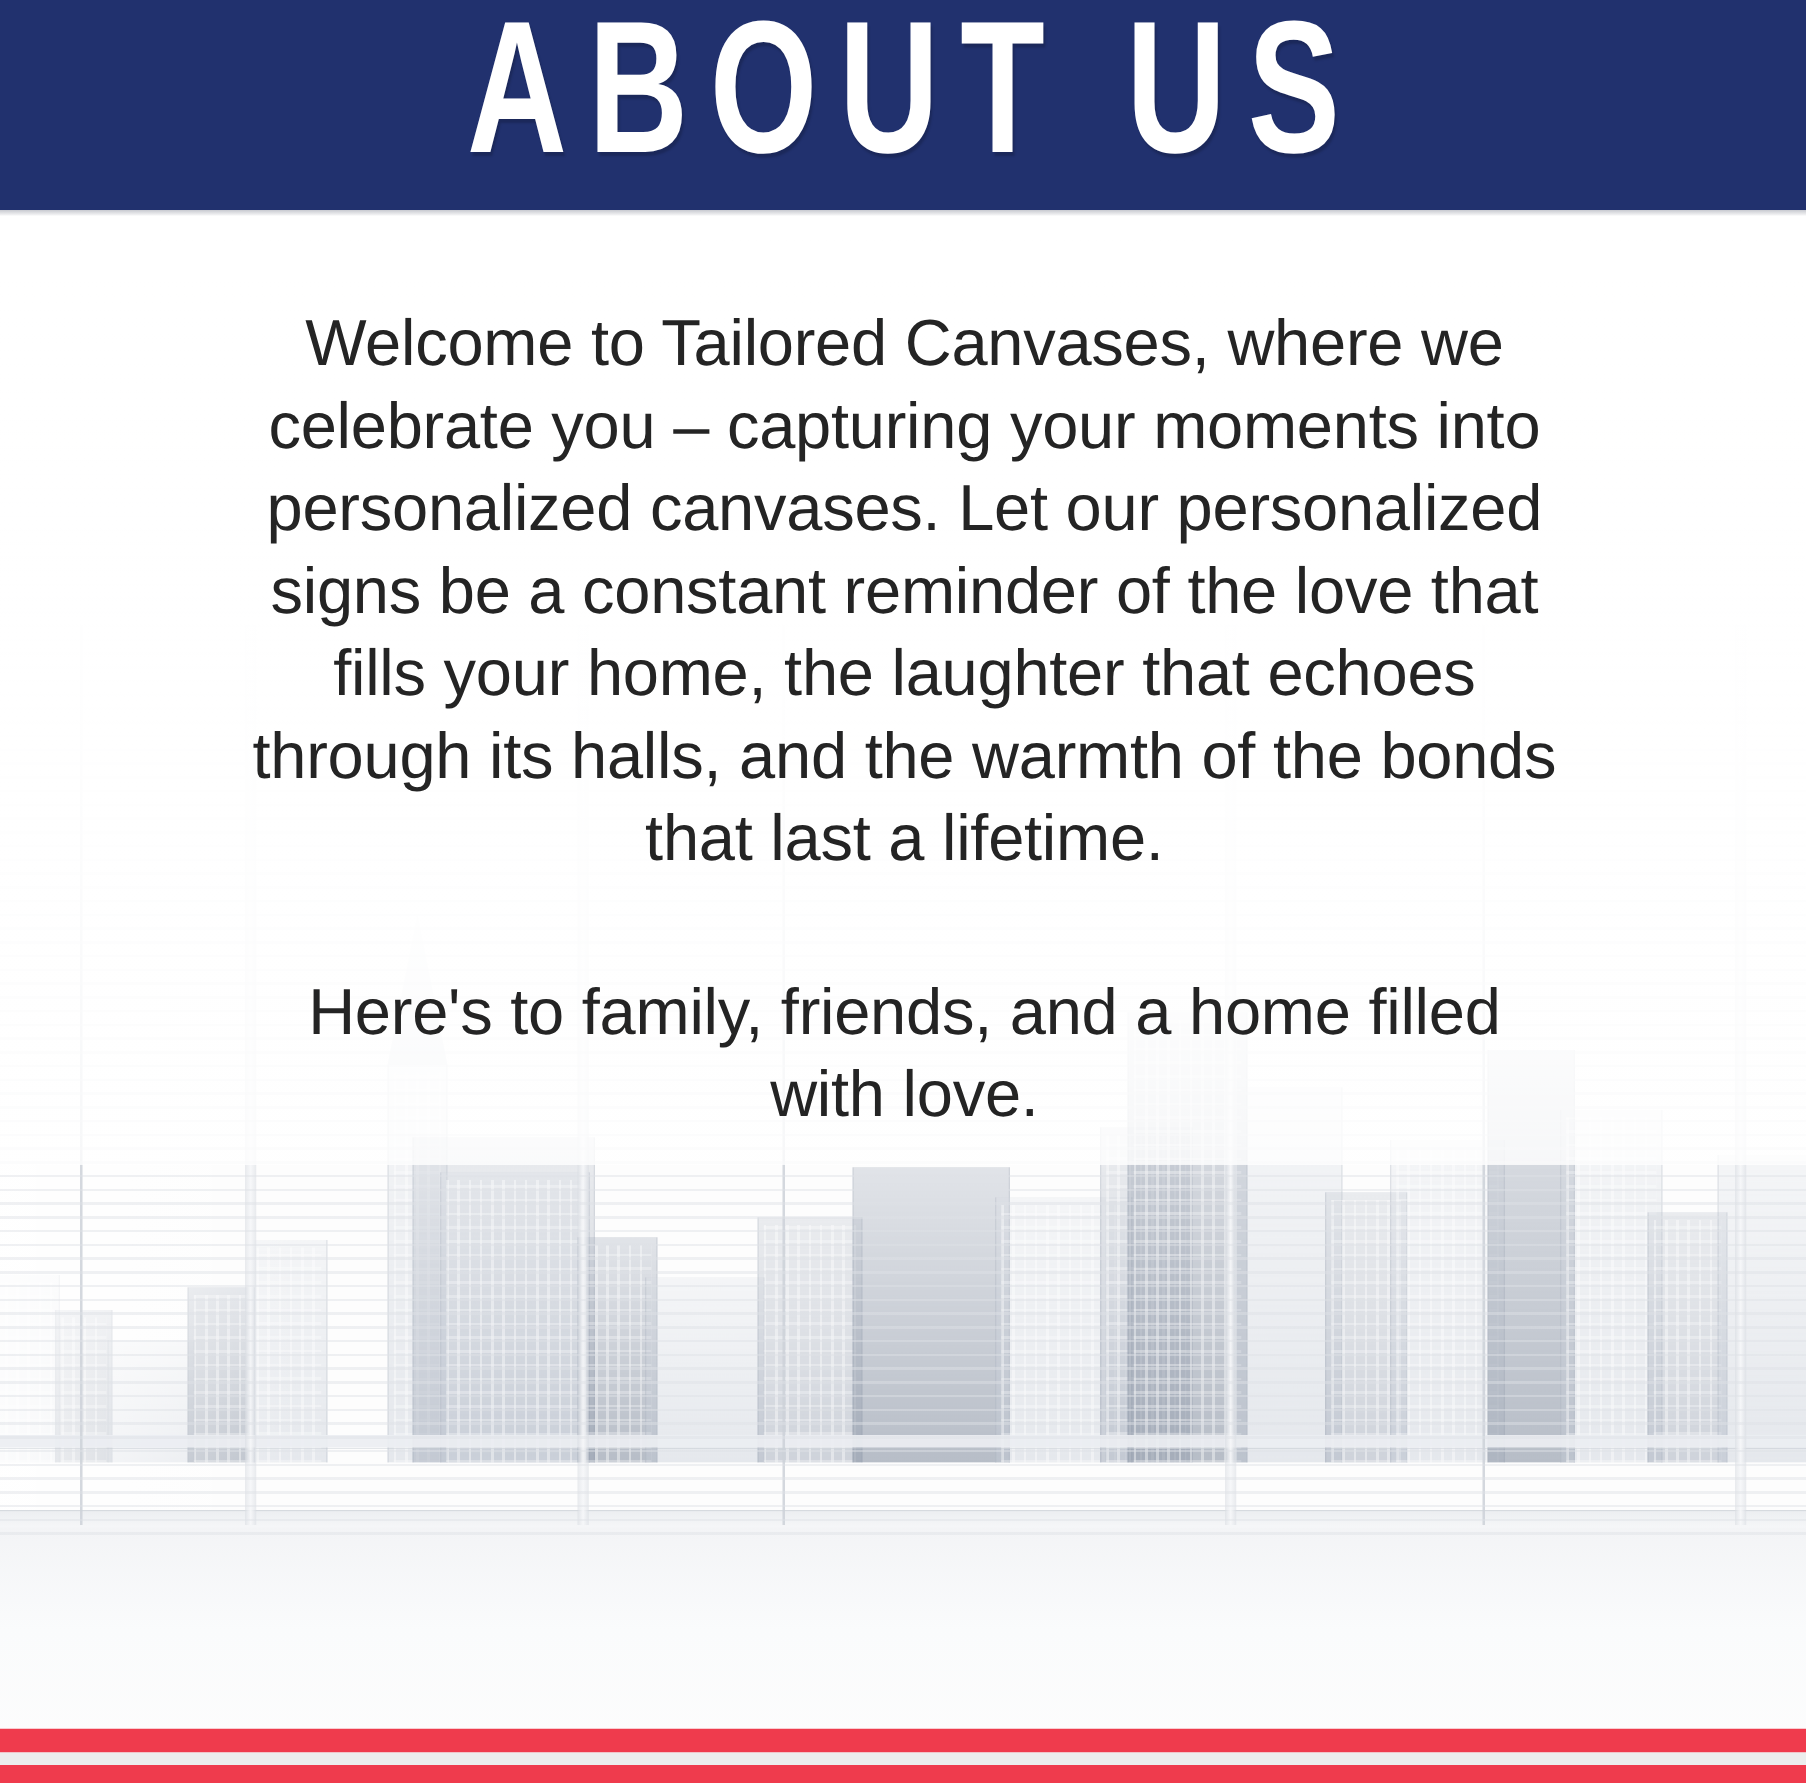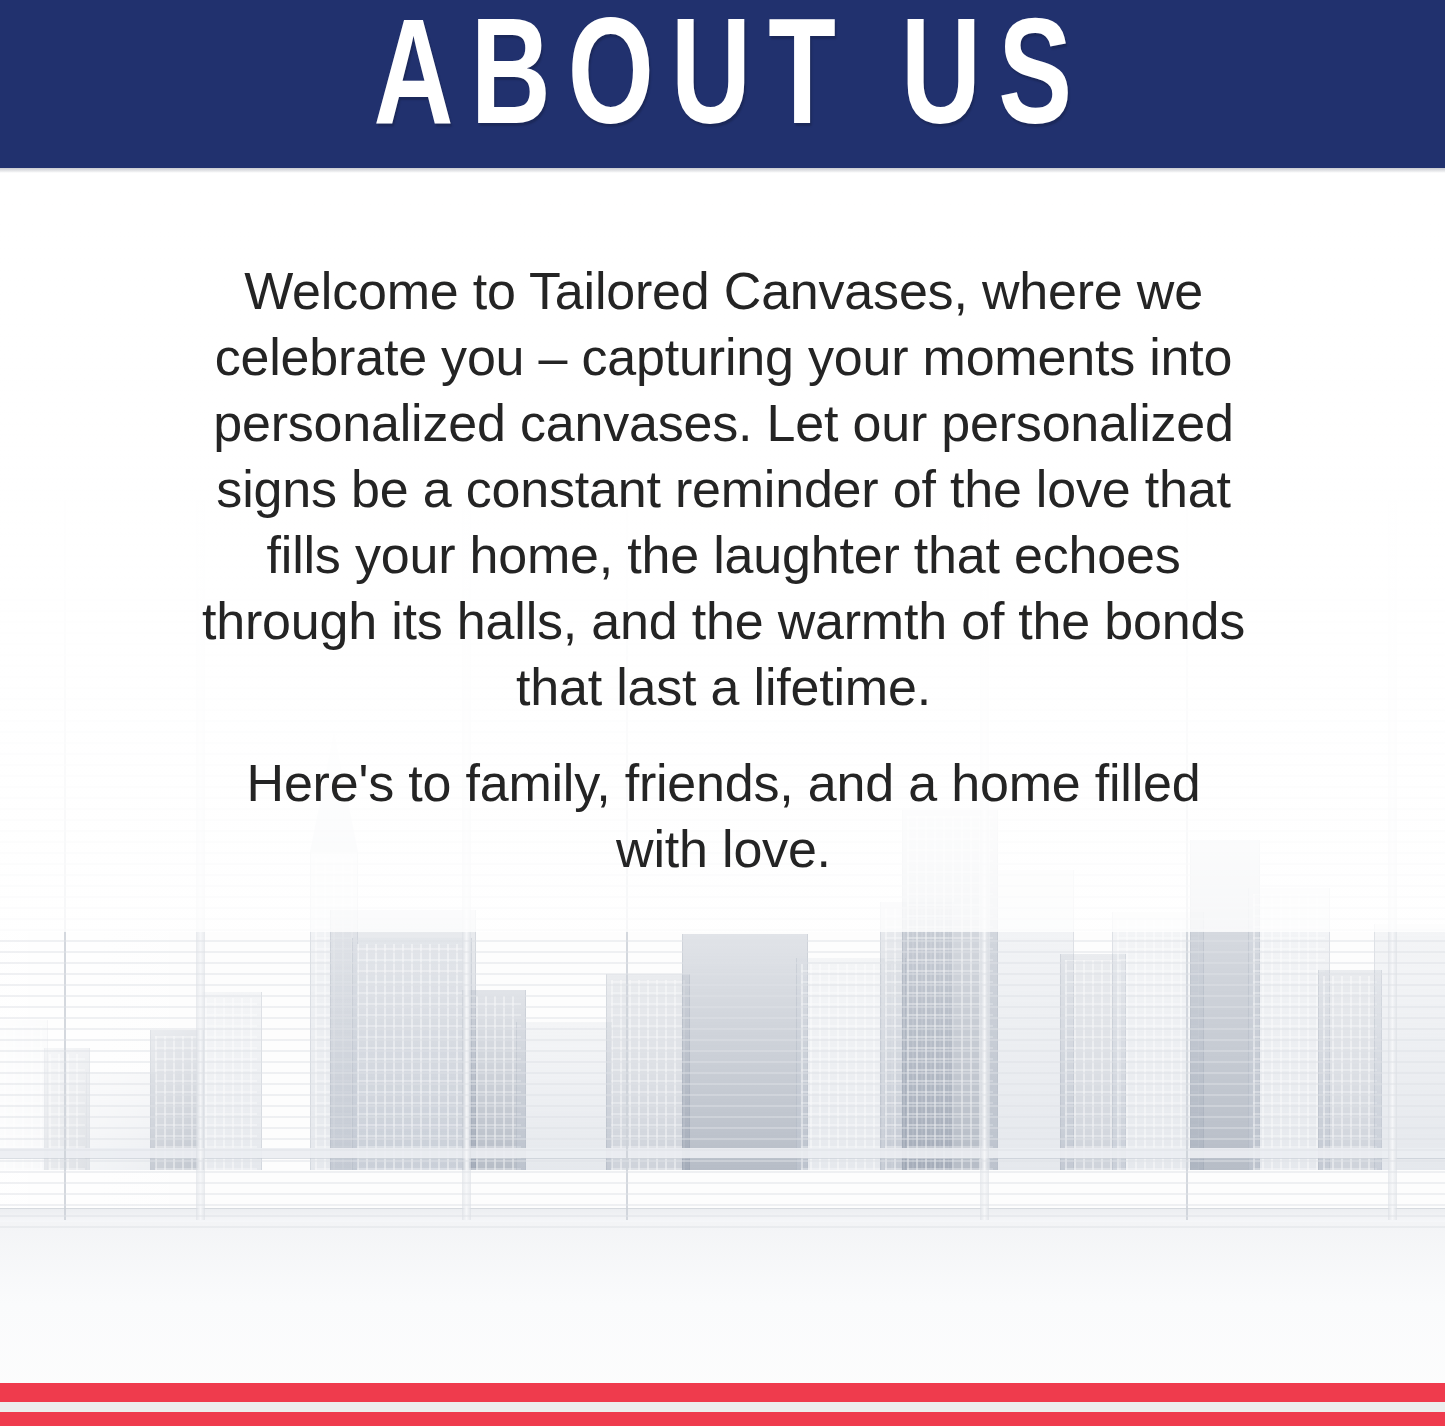--- a/index.html
+++ b/index.html
@@ -176,33 +176,33 @@
     left: 0; top: 168px;
     width: 1445px; height: 5px;
     background: linear-gradient(180deg, rgba(120,125,140,0.40), rgba(255,255,255,0));
     z-index: 10;
   }
 
   
   .copy {
     position: absolute;
     left: 196px;
-    top: 258px;
+    top: 242px;
     width: 1055px;
     z-index: 8;
     text-align: center;
     color: #242424;
     font-family: "Liberation Sans Narrow", "Liberation Sans", sans-serif;
     font-size: 52px;
     line-height: 66px;
     font-weight: 400;
     letter-spacing: -0.2px;
   }
   .copy p { margin: 0; }
-  .copy p.second { margin-top: 30px; }
+  .copy p.second { margin-top: 73px; }
 
   
   .sig-row {
     position: absolute;
     left: 0;
     top: 1050px;
     width: 1445px;
     height: 290px;
     z-index: 9;
   }

